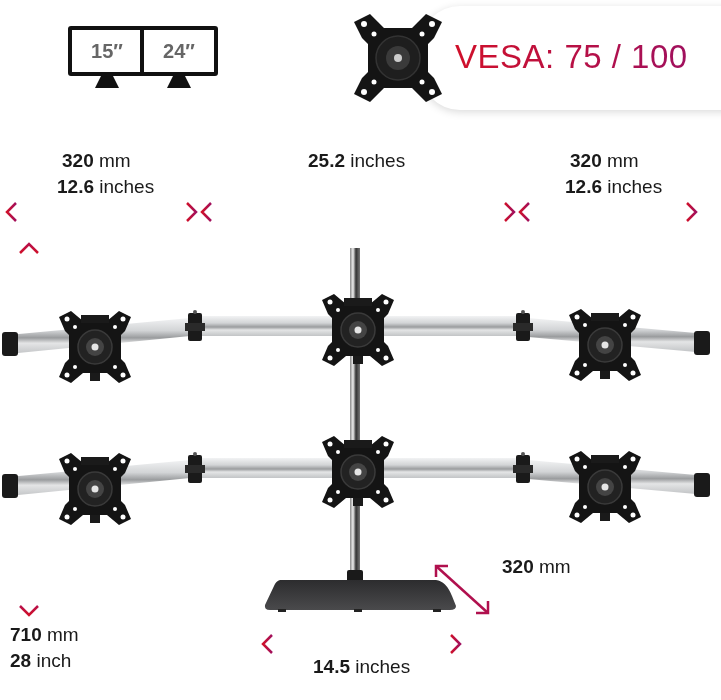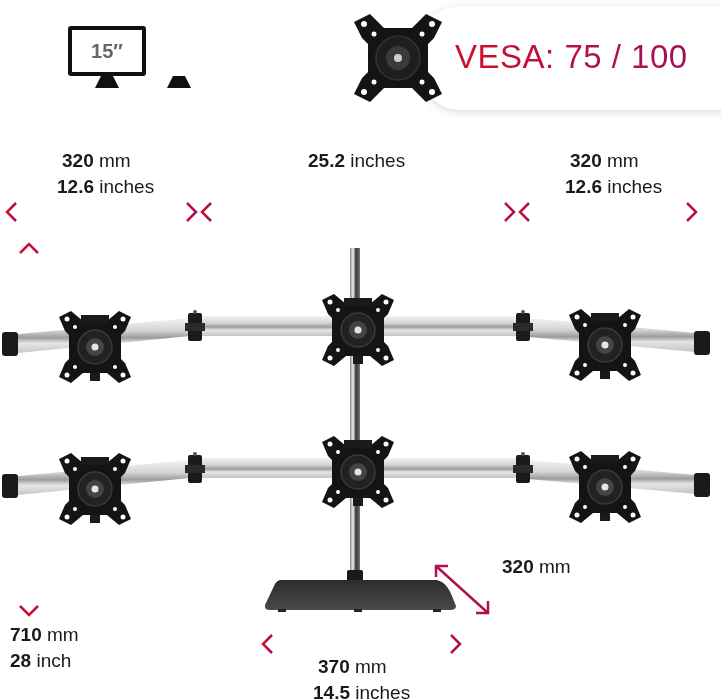--- a/index.html
+++ b/index.html
@@ -39,20 +39,21 @@
   svg { position: absolute; left: 0; top: 0; overflow: visible; }
 </style>
 </head>
 <body>
 
 <div class="monitor" style="left:68px; top:26px;">
   <div class="screen">15″</div>
   <div class="stand"></div>
 </div>
 <div class="monitor" style="left:140px; top:26px;">
+  <div class="screen">24″</div>
   <div class="stand"></div>
 </div>
 
 <div class="vesa-banner"></div>
 <svg width="721" height="700">
   <g transform="translate(398,58)">
     <path d="M-44,-36 L-28,-44 L-14,-30 L14,-30 L28,-44 L44,-36 L36,-20 L30,-14 L30,14 L36,20 L44,36 L28,44 L14,30 L-14,30 L-28,44 L-44,36 L-36,20 L-30,14 L-30,-14 L-36,-20 Z" fill="#141414"></path>
     <circle cx="-34" cy="-34" r="3" fill="#fff"></circle>
       <circle cx="34" cy="-34" r="3" fill="#fff"></circle>
     <circle cx="-34" cy="34" r="3" fill="#fff"></circle>
@@ -207,15 +208,14 @@
 <div class="dim-label" style="left:10px; top:622px;">
   <div><b>710</b> <span class="unit">mm</span></div>
   <div><b>28</b> <span class="unit">inch</span></div>
 </div>
 
 <div class="dim-label" style="left:502px; top:554px;">
   <div><b>320</b> <span class="unit">mm</span></div>
 </div>
 
 <div class="dim-label" style="left:318px; top:654px;">
-  <div><b>370</b> <span class="unit">mm</span></div>
   <div style="margin-left:-5px;"><b>14.5</b> <span class="unit">inches</span></div>
 </div>
 
 </body></html>

